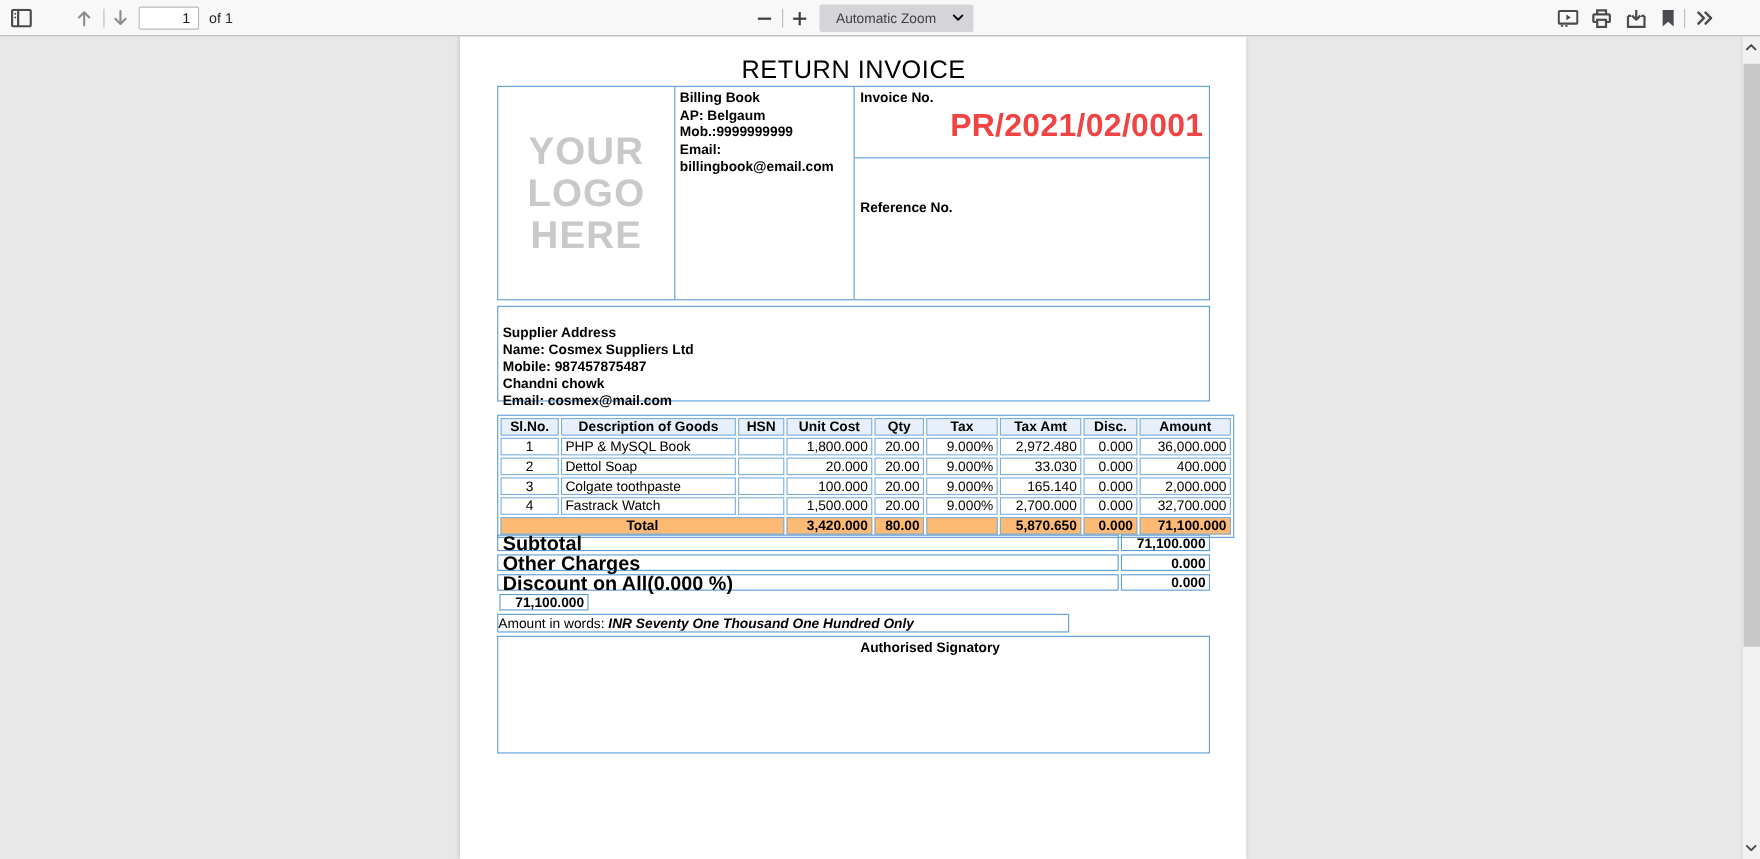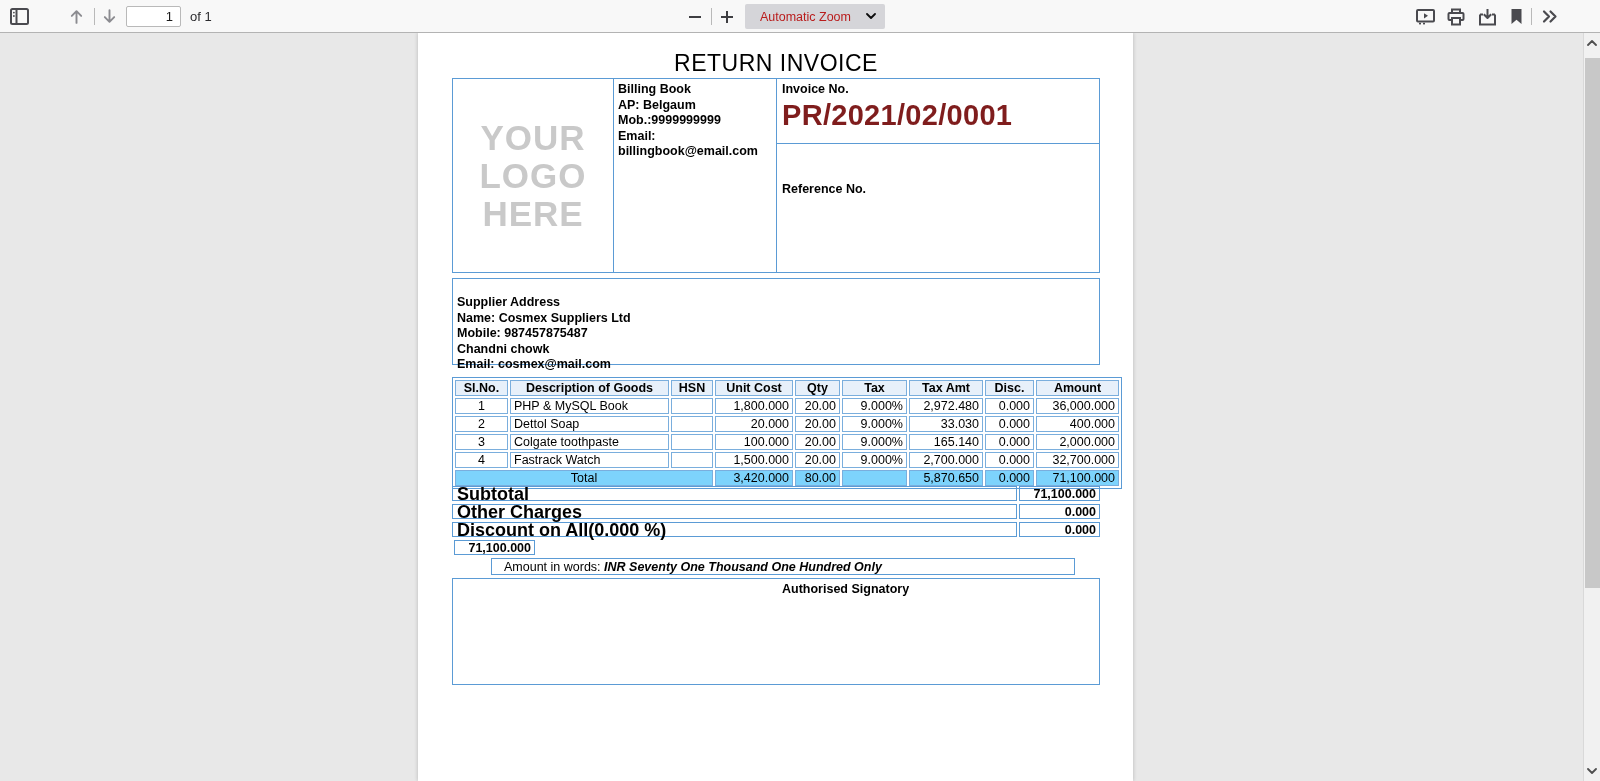--- a/index.html
+++ b/index.html
@@ -11,21 +11,21 @@
     background:#f8f8f8; border-bottom:1px solid #b3b3b3; z-index:10; }
   .tbtn { position:absolute; top:4px; width:26px; height:25px; border:none; background:transparent;
     display:flex; align-items:center; justify-content:center; border-radius:2px; cursor:pointer; }
   .tsep { position:absolute; top:8px; width:1px; height:17px; background:#b9b9b9; }
   .page-input { position:absolute; left:126px; top:6px; width:55px; height:21px;
     border:1px solid #b9b9b9; border-radius:2px; background:#fff; text-align:right;
     padding-right:7px; font-size:13px; color:#1a1a1a; font-family:"Liberation Sans",sans-serif; }
   .page-of { position:absolute; left:190px; top:9px; font-size:13px; color:#2b2b2e; }
   .zoom-select { position:absolute; left:745px; top:4px; width:140px; height:25px;
     background:#d5d5d9; border-radius:2px; display:flex; align-items:center; cursor:pointer; }
-  .zoom-select span.lbl { flex:1; text-align:center; font-size:12.5px; color:#b91c1c; }
+  .zoom-select span.lbl { flex:1; text-align:center; font-size:12.5px; color:#404040; }
   .zoom-select .chev { margin-right:9px; display:flex; }
 
   
   .viewer { position:absolute; top:33px; left:0; width:1583px; height:748px; background:#e8e8e8; }
   .page { position:absolute; left:418px; top:0px; width:715px; height:748px; background:#ffffff;
     box-shadow:0 0 4px rgba(0,0,0,0.22); }
 
   
   .scrollbar { position:absolute; top:33px; right:0; width:17px; height:748px;
     background:#f1f1f1; border-left:1px solid #d9d9d9; }
@@ -42,45 +42,45 @@
   .head-box { left:34px; top:45px; width:648px; height:195px; }
   .logo-cell { position:absolute; left:0; top:0; width:161px; height:193px;
     border-right:1px solid #5b9bd5; display:flex; flex-direction:column;
     align-items:center; justify-content:center; }
   .logo-cell div { color:#c9c9c9; font-weight:bold; font-size:35px; line-height:38px; letter-spacing:1px; }
   .bill-cell { position:absolute; left:161px; top:0; width:163px; height:193px;
     border-right:1px solid #5b9bd5; padding:3px 4px; }
   .inv-cell { position:absolute; left:324px; top:0; width:322px; height:193px; }
   .inv-row1 { position:absolute; left:0; top:0; width:322px; height:65px;
     border-bottom:1px solid #5b9bd5; padding:3px 5px; }
-  .inv-no { font-weight:bold; font-size:29px; line-height:34px; color:#7f1d1d; letter-spacing:0.3px; }
+  .inv-no { font-weight:bold; font-size:29px; line-height:34px; color:#ef4444; letter-spacing:0.3px;text-align:right; }
   .inv-row2 { position:absolute; left:0; top:65px; width:322px; height:35px;
     border-bottom:1px solid #5b9bd5; padding:2px 5px; }
   .inv-row3 { position:absolute; left:0; top:100px; width:322px; height:93px; padding:3px 5px; }
 
   .supplier-box { left:34px; top:245px; width:648px; height:87px; padding:16px 4px; }
 
   .items-wrap { position:absolute; left:34px; top:344px; width:648px; }
   table.items { border-collapse:separate; border-spacing:2px; width:648px; table-layout:fixed;
     border:1px solid #5b9bd5; }
   .items th, .items td { border:1px solid #7aaedd; height:13px; font-size:12.5px; color:#000;
     padding:0 3px; overflow:hidden; white-space:nowrap; background:#fff; }
   .items th { background:#e7f0fa; font-weight:bold; text-align:center; padding:0 1px; }
   .items td.a-c { text-align:center; } .items td.a-l { text-align:left; } .items td.a-r { text-align:right; }
-  .items tr.total-row td { background:#7dd3fc; font-weight:normal; }
+  .items tr.total-row td { background:#fdba74; font-weight:bold; }
 
   .summary-wrap { position:absolute; left:34px; top:453px; width:648px; }
   .sum-row { display:flex; margin-bottom:3px; }
   .sum-label { flex:1; border:1px solid #5b9bd5; height:15px; font-weight:bold; font-size:18px;
     padding:0 4px; line-height:14px; color:#000; }
   .sum-value { width:81px; margin-left:2px; border:1px solid #5b9bd5; height:15px; font-weight:bold;
     font-size:12.5px; text-align:right; padding:0 3px; line-height:14px; color:#000; }
 
-  .words-row { left:34px; top:525px; width:584px; height:17px; padding:1px 12px;
-    font-size:12.5px; color:#000; white-space:nowrap;margin-left:39px; }
+  .words-row { left:34px; top:525px; width:520px; height:17px; padding:1px 0;
+    font-size:12.5px; color:#000; white-space:nowrap; }
   .words-row .w-lbl { font-weight:normal; }
   .words-row .w-val { font-weight:bold; font-style:italic; }
 
   .sign-box { left:34px; top:545px; width:648px; height:107px; }
   .sign-left { position:absolute; left:0; top:0; width:324px; height:105px;
     border-right:1px solid #5b9bd5; padding:3px 5px; }
   .sign-right { position:absolute; left:324px; top:0; width:322px; height:105px; padding:3px 5px; }
 
   svg { display:block; }
 </style>

